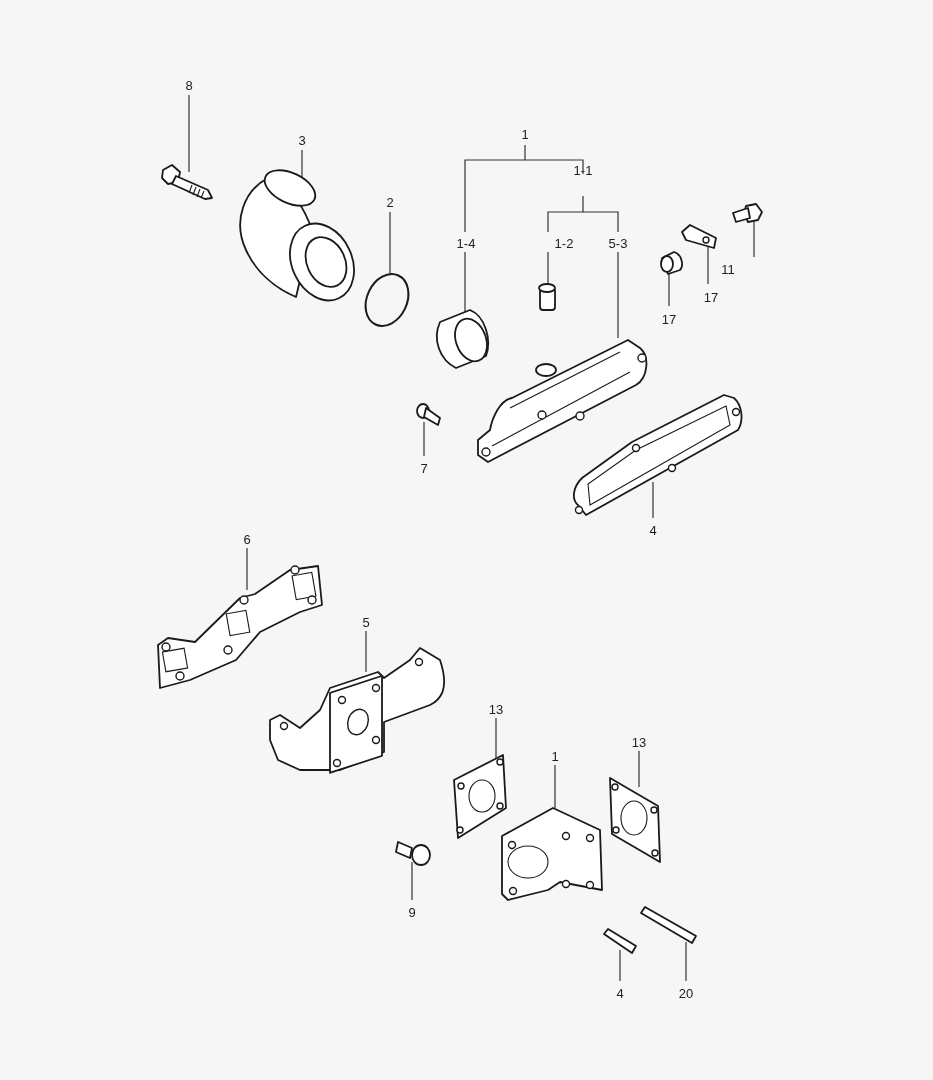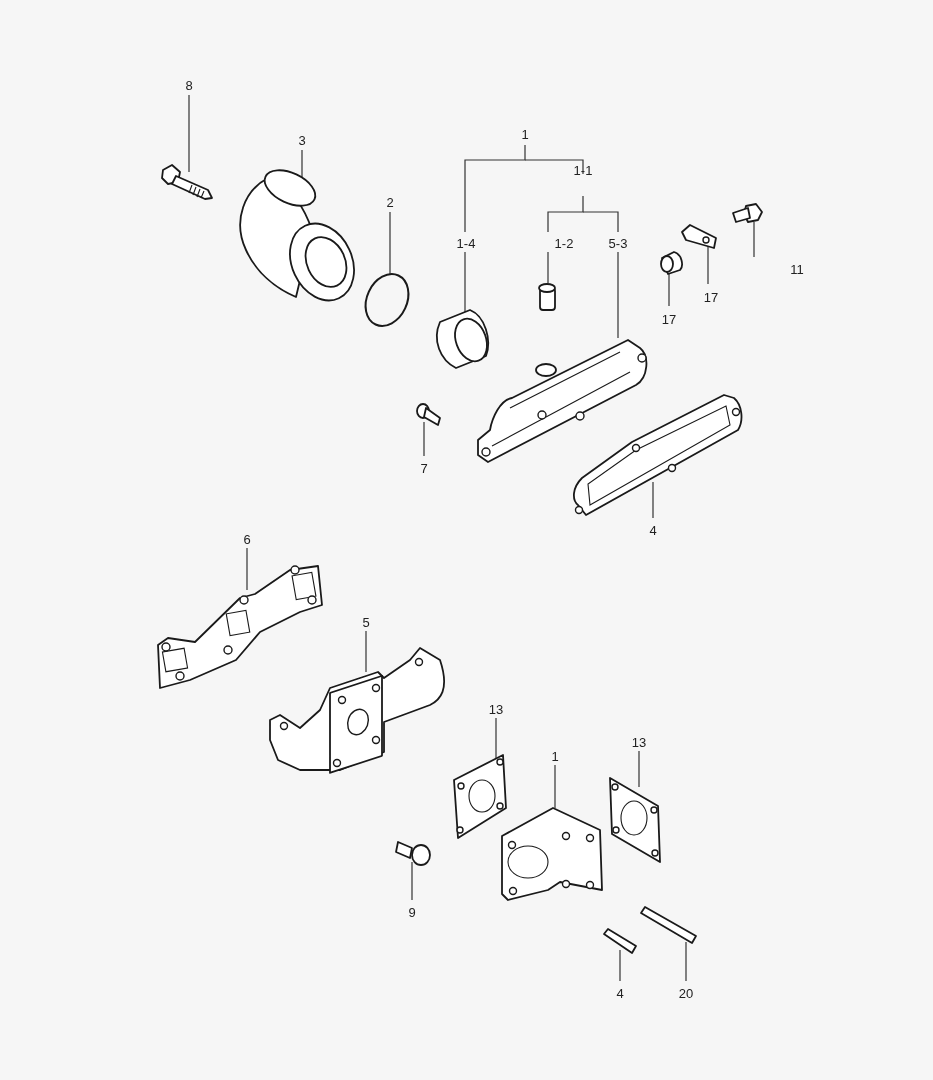--- a/index.html
+++ b/index.html
@@ -182,20 +182,20 @@
 <div class="lbl" style="left:618px;top:237px">5-3</div>
 <div class="lbl" style="left:466px;top:237px">1-4</div>
 <div class="lbl" style="left:390px;top:196px">2</div>
 <div class="lbl" style="left:302px;top:134px">3</div>
 <div class="lbl" style="left:653px;top:524px">4</div>
 <div class="lbl" style="left:366px;top:616px">5</div>
 <div class="lbl" style="left:247px;top:533px">6</div>
 <div class="lbl" style="left:424px;top:462px">7</div>
 <div class="lbl" style="left:189px;top:79px">8</div>
 <div class="lbl" style="left:412px;top:906px">9</div>
-<div class="lbl" style="left:797px;top:263px">11</div>
+<div class="lbl" style="left:728px;top:263px">11</div>
 <div class="lbl" style="left:669px;top:313px">17</div>
 <div class="lbl" style="left:496px;top:703px">13</div>
 <div class="lbl" style="left:639px;top:736px">13</div>
 <div class="lbl" style="left:711px;top:291px">17</div>
 <div class="lbl" style="left:555px;top:750px">1</div>
 <div class="lbl" style="left:620px;top:987px">4</div>
 <div class="lbl" style="left:686px;top:987px">20</div>
 
 </body></html>

